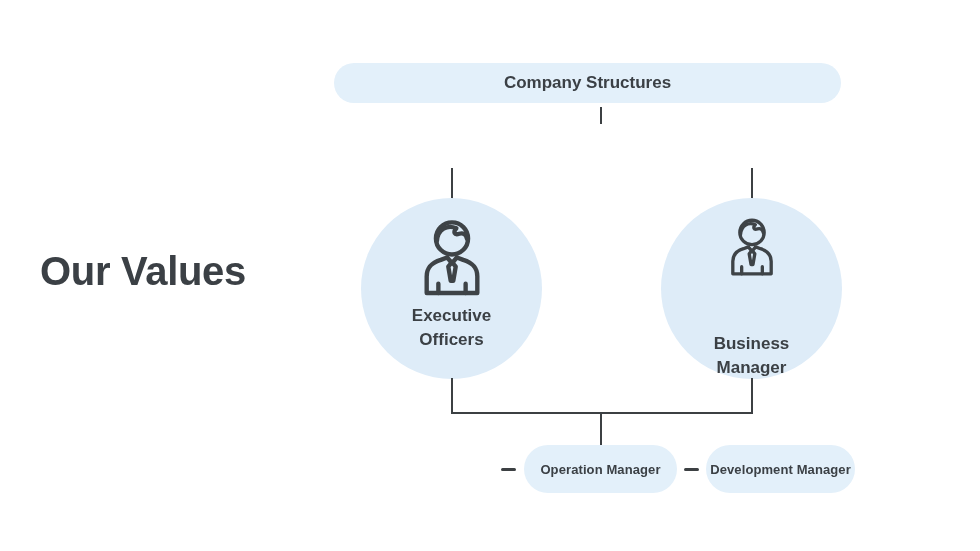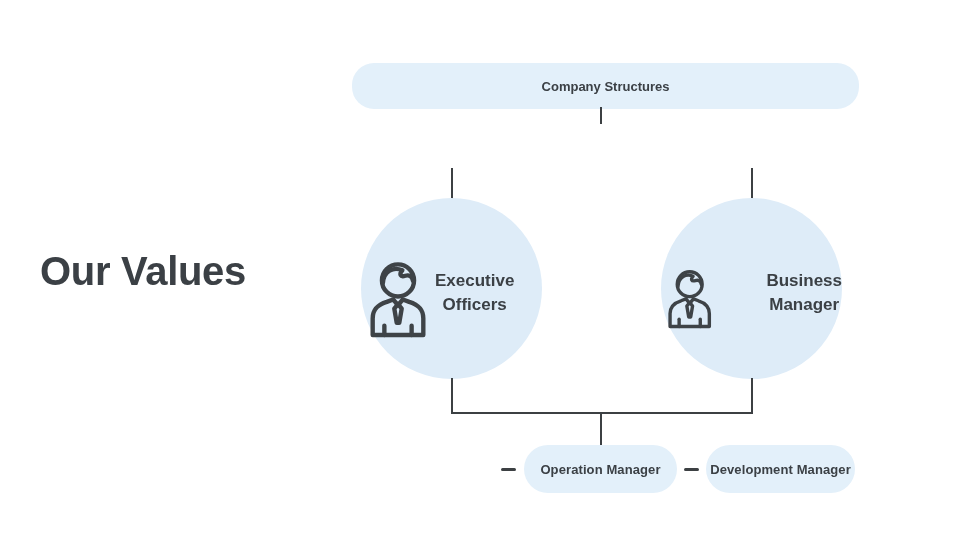--- a/index.html
+++ b/index.html
@@ -22,21 +22,21 @@
   }
   .pill{
     position:absolute;
     background:#e3f0fa;
     border-radius:22px;
     display:flex;align-items:center;justify-content:center;
     font-weight:700;
     color:#3b4045;
     text-align:center;
   }
-  .pill-wide{left:352px;width:507px;height:46px;font-size:13px;}
+  .pill-wide{left:334px;width:507px;height:40px;font-size:17px;}
   #node-company{top:63px;}
   #node-board{top:124px;}
   .pill-small{top:445px;height:48px;border-radius:24px;font-size:13px;letter-spacing:0.1px;}
   #node-marketing{left:349px;width:145px;}
   #node-operation{left:524px;width:153px;}
   #node-development{left:706px;width:149px;}
   .line{position:absolute;background:#3c4043;}
   .line-v{width:2px;}
   .line-h{height:2px;}
   #conn-company-board{left:600px;top:107px;height:17px;}
@@ -48,21 +48,21 @@
   #conn-center-down{left:600px;top:413px;height:32px;}
   .dash{position:absolute;top:468px;width:15px;height:3px;background:#3c4043;border-radius:2px;}
   #dash-1{left:501px;}
   #dash-2{left:684px;}
   .circle{
     position:absolute;
     top:198px;
     width:181px;height:181px;
     border-radius:50%;
     background:#deecf8;
-    display:flex;flex-direction:row;align-items:center;
+    display:flex;flex-direction:column;align-items:center;
   }
   #circle-exec{left:361px;}
   #circle-bus{left:661px;gap:48px;}
   .circle .person-icon{margin-top:16px;}
   .circle-label{
     margin-top:8px;
     font-size:17px;
     line-height:23.5px;
     font-weight:700;
     text-align:center;

